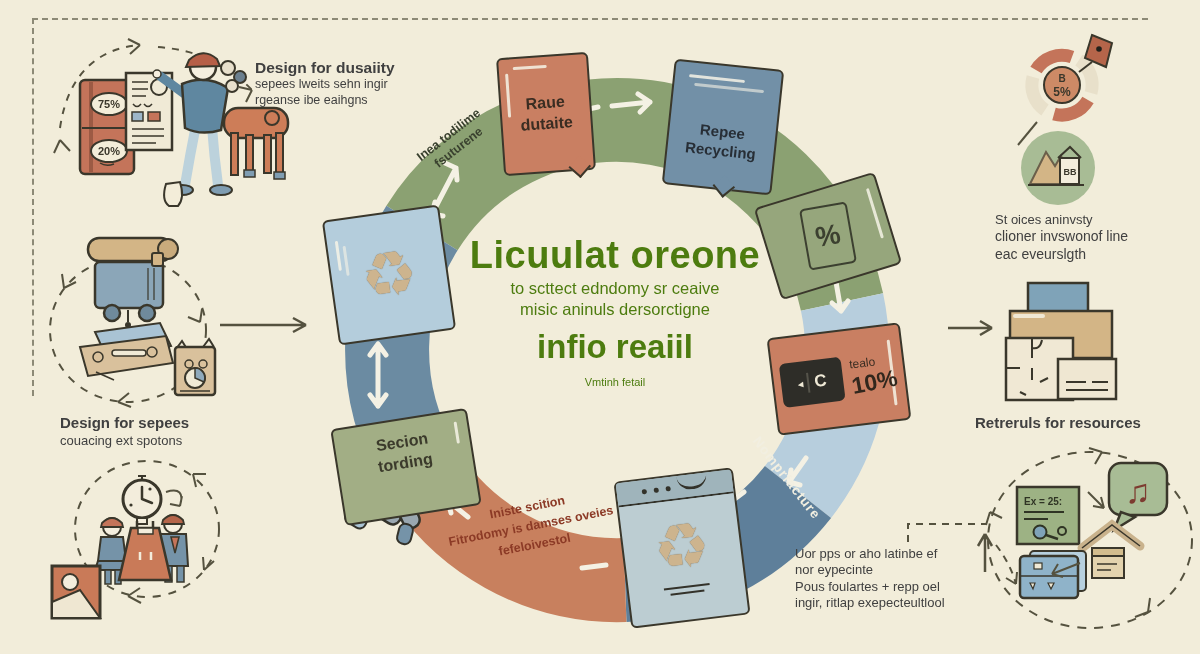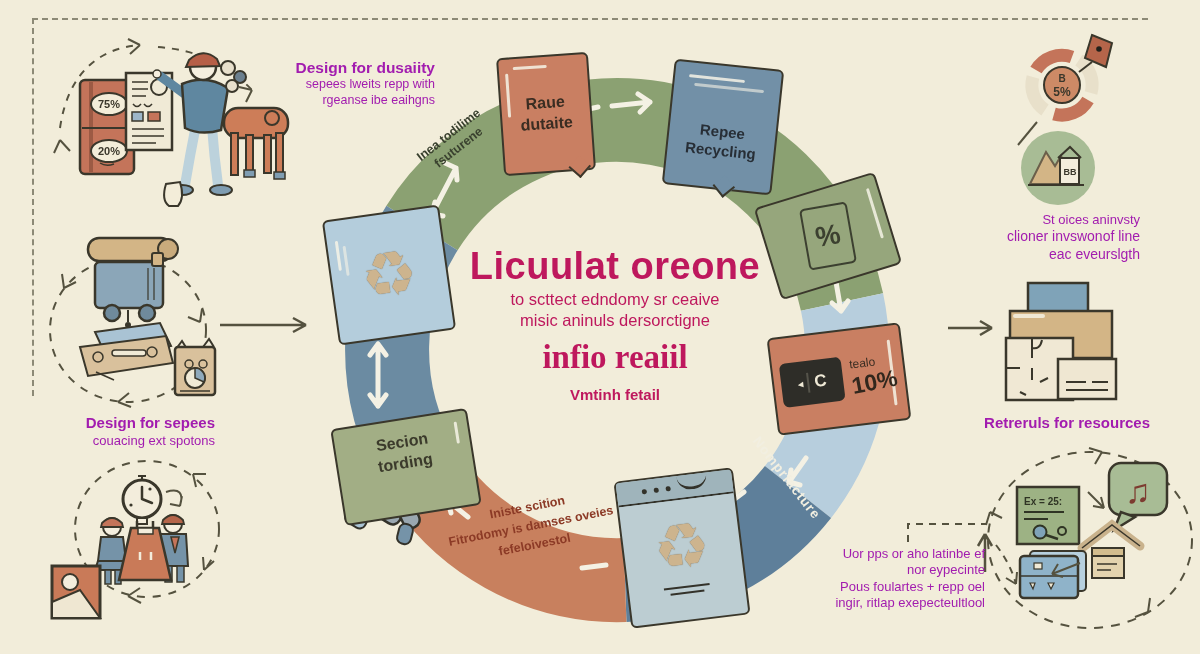--- a/index.html
+++ b/index.html
@@ -15,29 +15,29 @@
     border-left:2px dashed #8d8a76;}
   svg{position:absolute;left:0;top:0;}
   .tag{
     position:absolute;border:2.5px solid #3a372b;border-radius:6px;
     box-sizing:border-box;display:flex;align-items:center;justify-content:center;
     flex-direction:column;text-align:center;
   }
   .tag .hl{position:absolute;background:#f6f3e6;border-radius:3px;opacity:.85;}
   .tail{position:absolute;width:16px;height:16px;transform:rotate(45deg);
     border-right:2.5px solid #3a372b;border-bottom:2.5px solid #3a372b;box-sizing:border-box;}
-  .caption{position:absolute;text-align:right;line-height:1.25;color:#a21caf;}
+  .caption{position:absolute;text-align:left;line-height:1.25;color:#404040;}
   .caption .t{font-weight:bold;}
-  .center-text{position:absolute;left:430px;top:236px;width:370px;text-align:center;color:#be185d;margin-top:11px;}
+  .center-text{position:absolute;left:430px;top:236px;width:370px;text-align:center;color:#4d7c0f;}
   .center-text .title{font-size:38px;font-weight:bold;letter-spacing:.5px;line-height:1.05;}
   .center-text .s1{font-size:19px;font-weight:bold;margin-top:14px;}
   .center-text .s2{font-size:16.5px;font-weight:500;margin-top:3px;}
   .center-text .s3{font-size:16.5px;font-weight:500;margin-top:2px;}
-  .center-text .big2{font-size:33px;font-weight:bold;margin-top:9px;font-family:Liberation Serif, serif;}
-  .center-text .s4{font-size:15px;font-weight:700;margin-top:10px;}
+  .center-text .big2{font-size:33px;font-weight:bold;margin-top:9px;}
+  .center-text .s4{font-size:11px;font-weight:400;margin-top:10px;}
   .arc-label{position:absolute;text-align:center;font-weight:bold;line-height:1.25;}
   .recycle-glyph{font-size:62px;line-height:1;color:#cdb48e;text-shadow:0 0 1px #6b5f4a;}
 </style>
 </head>
 <body>
 
 <div class="canvas">
 
   <div class="border-top"></div>
   <div class="border-left"></div>
@@ -388,21 +388,21 @@
   <div class="center-text">
     <div class="title">Licuulat oreone</div>
     <div class="s2">to scttect edndomy sr ceaive</div>
     <div class="s3">misic aninuls dersorctigne</div>
     <div class="big2">infio reaiil</div>
     <div class="s4">Vmtinh fetail</div>
   </div>
 
   <div class="caption" style="left:255px;top:58px;width:180px;">
     <div class="t" style="font-size:15.5px;">Design for dusaiity</div>
-    <div style="font-size:12.5px;">sepees lweits repp with</div>
+    <div style="font-size:12.5px;">sepees lweits sehn ingir</div>
     <div style="font-size:12.5px;">rgeanse ibe eaihgns</div>
   </div>
 
   <div class="caption" style="left:60px;top:414px;width:155px;">
     <div class="t" style="font-size:15px;">Design for sepees</div>
     <div style="font-size:13px;">couacing ext spotons</div>
   </div>
 
   <div class="caption" style="left:995px;top:212px;width:145px;">
     <div style="font-size:13px;">St oices aninvsty</div>

